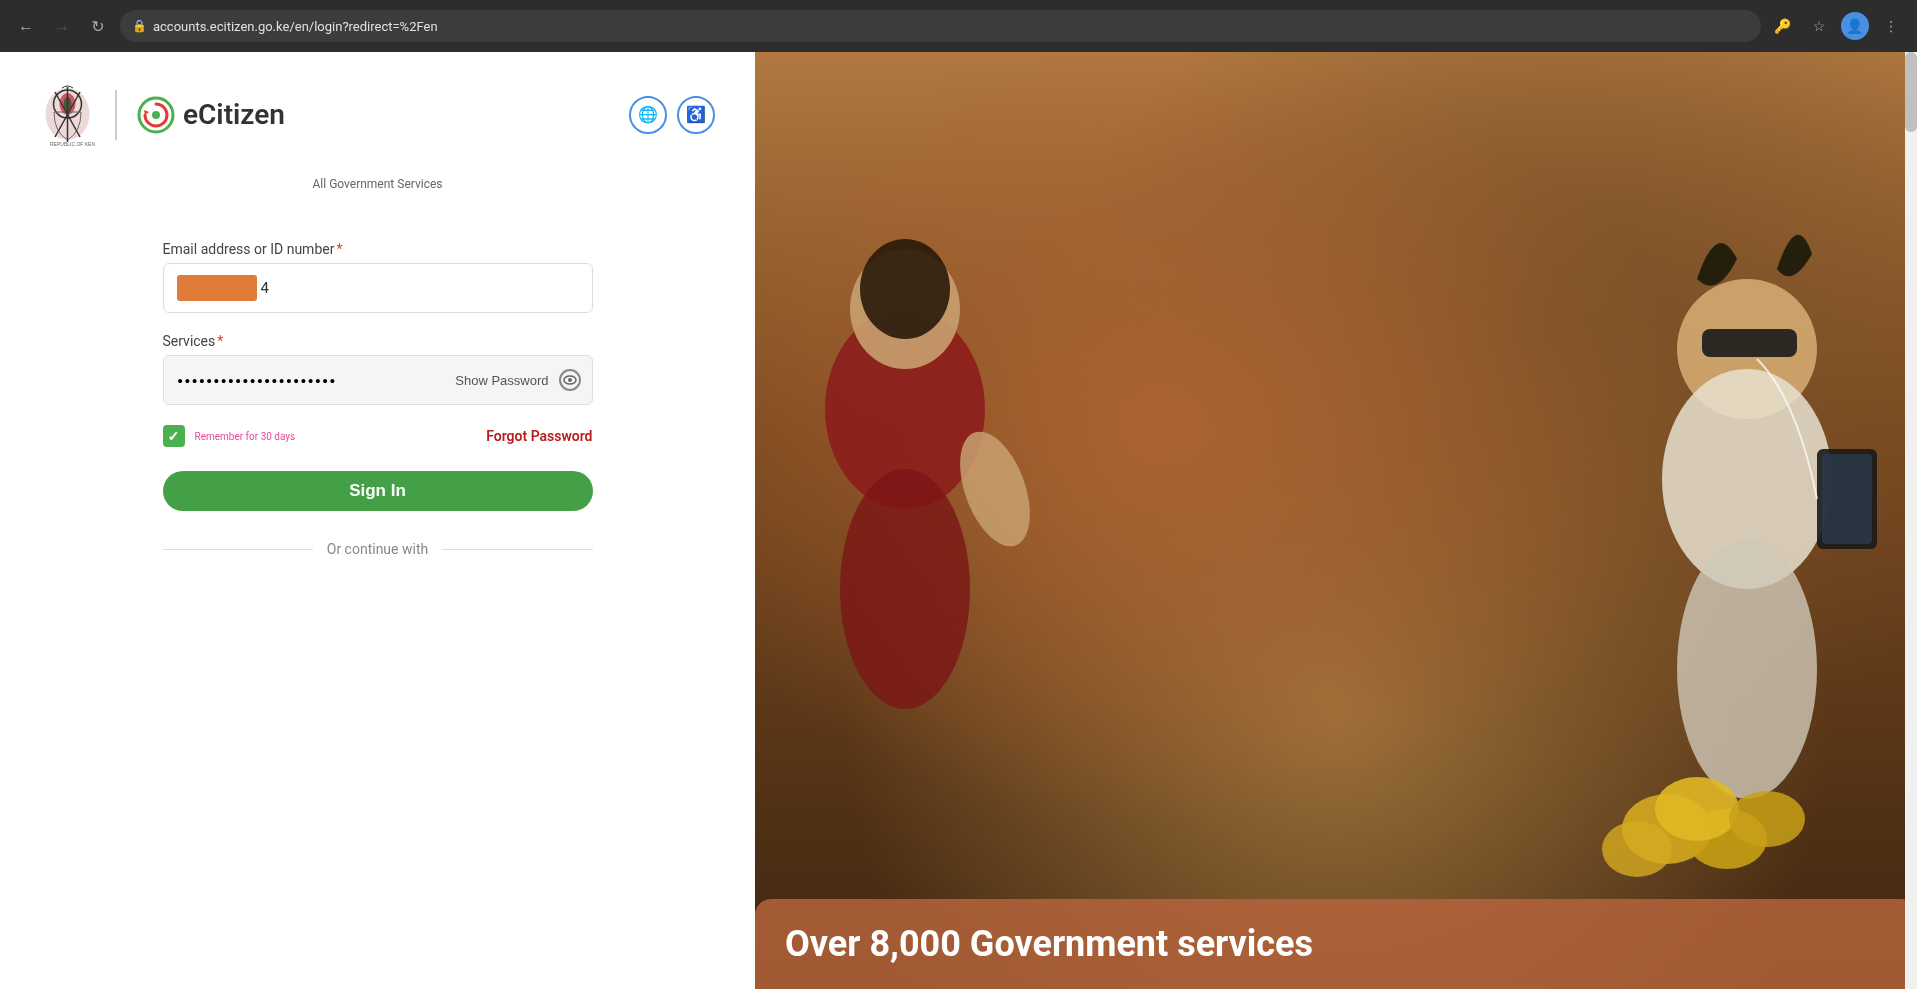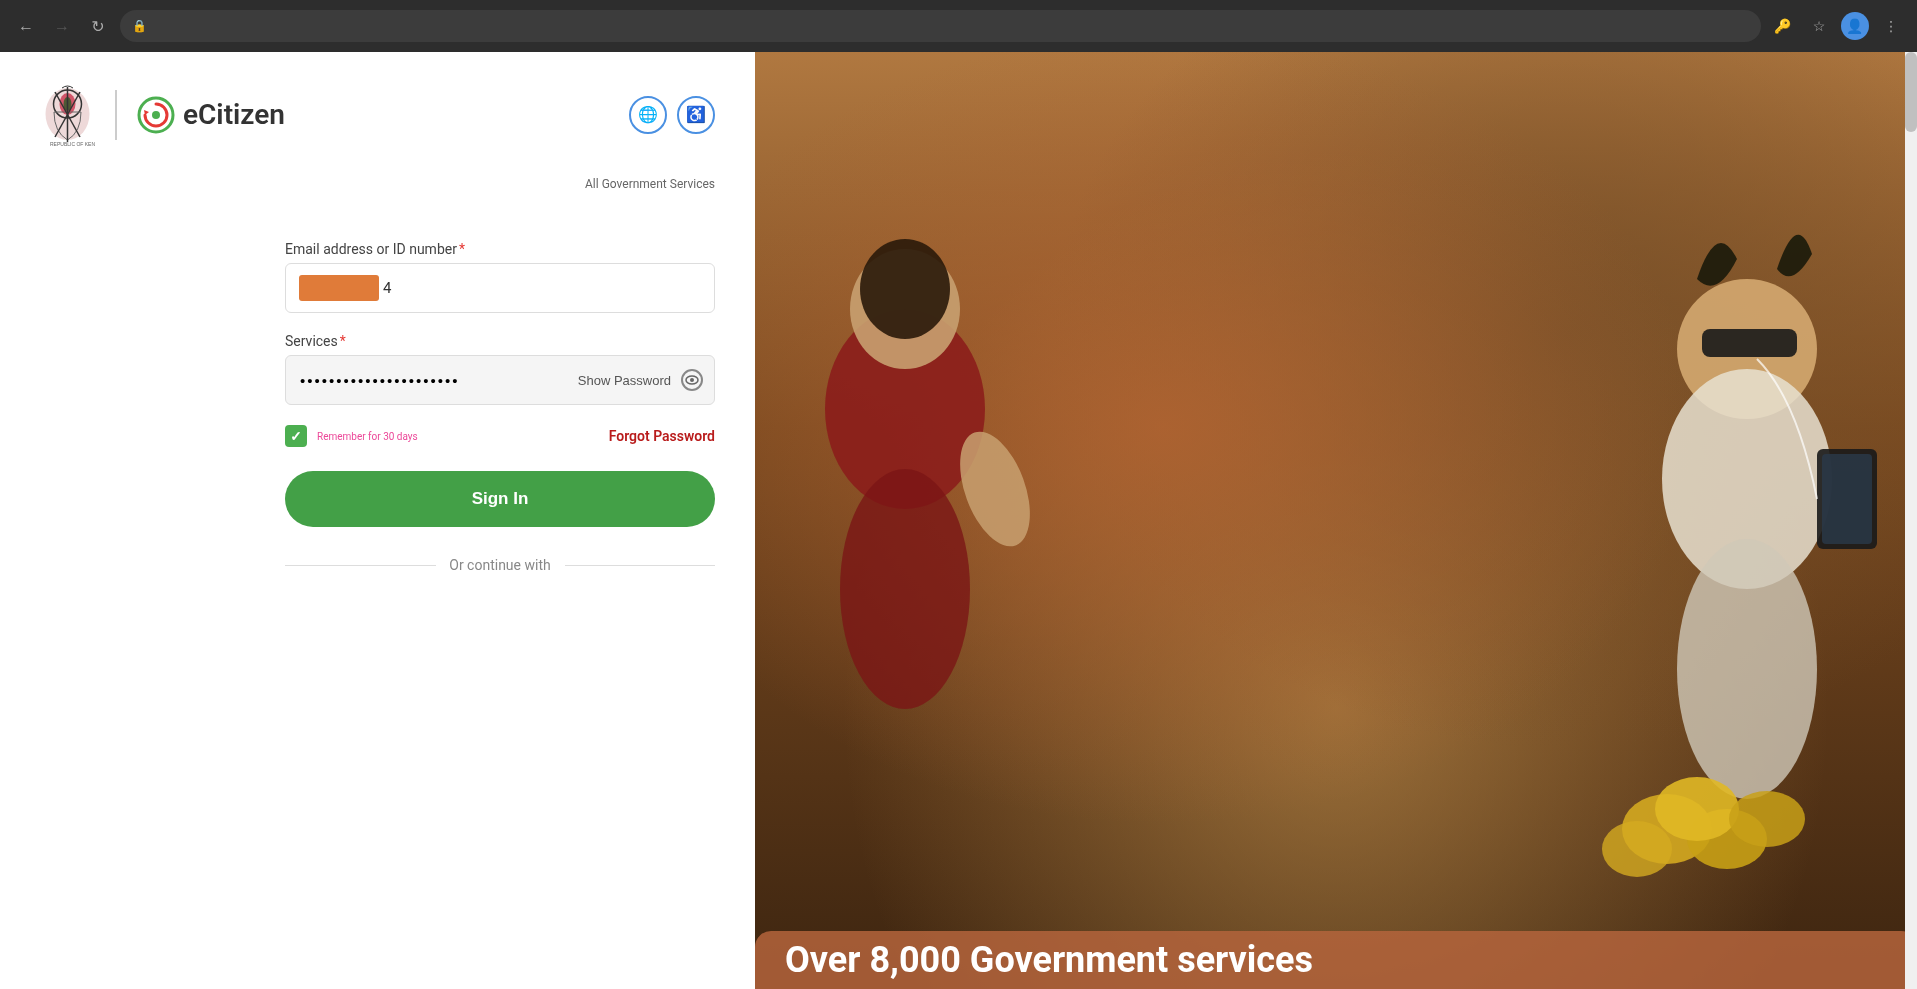--- a/index.html
+++ b/index.html
@@ -79,21 +79,21 @@
       overflow: hidden;
     }
 
     
     .left-panel {
       width: 755px;
       flex-shrink: 0;
       background: #fff;
       display: flex;
       flex-direction: column;
-      align-items: flex-end;
+      align-items: center;
       padding: 30px 40px;
       position: relative;
     }
 
     .header-row {
       width: 100%;
       display: flex;
       align-items: center;
       justify-content: space-between;
       margin-bottom: 30px;
@@ -302,21 +302,21 @@
     .forgot-link {
       color: #b91c1c;
       font-size: 14px;
       font-weight: 600;
       text-decoration: none;
       cursor: pointer;
     }
 
     .sign-in-btn {
       width: 100%;
-      height: 56px;
+      height: 40px;
       background: #43a047;
       color: white;
       border: none;
       border-radius: 30px;
       font-size: 17px;
       font-weight: 600;
       cursor: pointer;
       margin-bottom: 30px;
     }
 
@@ -369,21 +369,21 @@
         radial-gradient(ellipse at 50% 70%, rgba(200, 150, 80, 0.6) 0%, transparent 60%),
         linear-gradient(180deg, #b07840 0%, #7a4a20 40%, #3d2510 100%);
     }
 
     .bottom-card {
       position: absolute;
       bottom: 0;
       left: 0;
       right: 0;
       background: rgba(180, 100, 60, 0.85);
-      padding: 8px 30px;
+      padding: 24px 30px;
       border-top-left-radius: 16px;
       border-top-right-radius: 16px;
     }
 
     .bottom-card-text {
       color: white;
       font-size: 28px;
       font-weight: 700;
     }
 
@@ -425,20 +425,21 @@
     <span>←</span>
   </button>
   <button class="nav-btn disabled">
     <span>→</span>
   </button>
   <button class="nav-btn">
     <span>↻</span>
   </button>
   <div class="address-bar">
     <span class="lock-icon">🔒</span>
+    <span class="address-text">accounts.ecitizen.go.ke/en/login?redirect=%2Fen</span>
   </div>
   <div class="browser-actions">
     <button class="browser-icon-btn">🔑</button>
     <button class="browser-icon-btn">
       <span>☆</span>
     </button>
     <div class="profile-circle">
       <span>👤</span>
     </div>
     <button class="browser-icon-btn">

